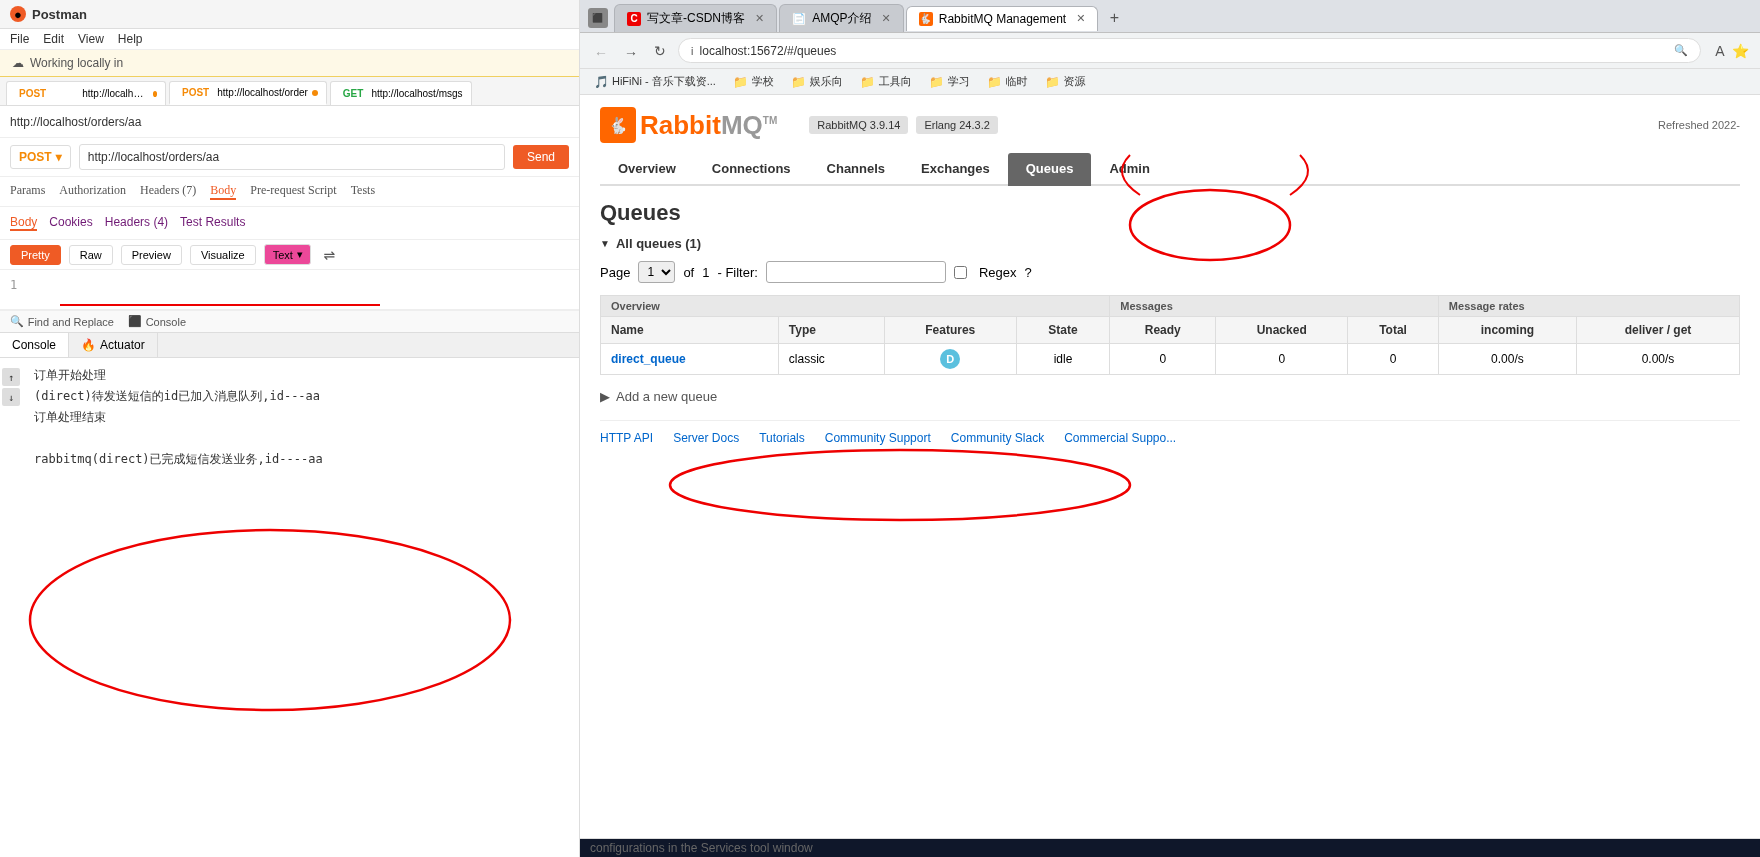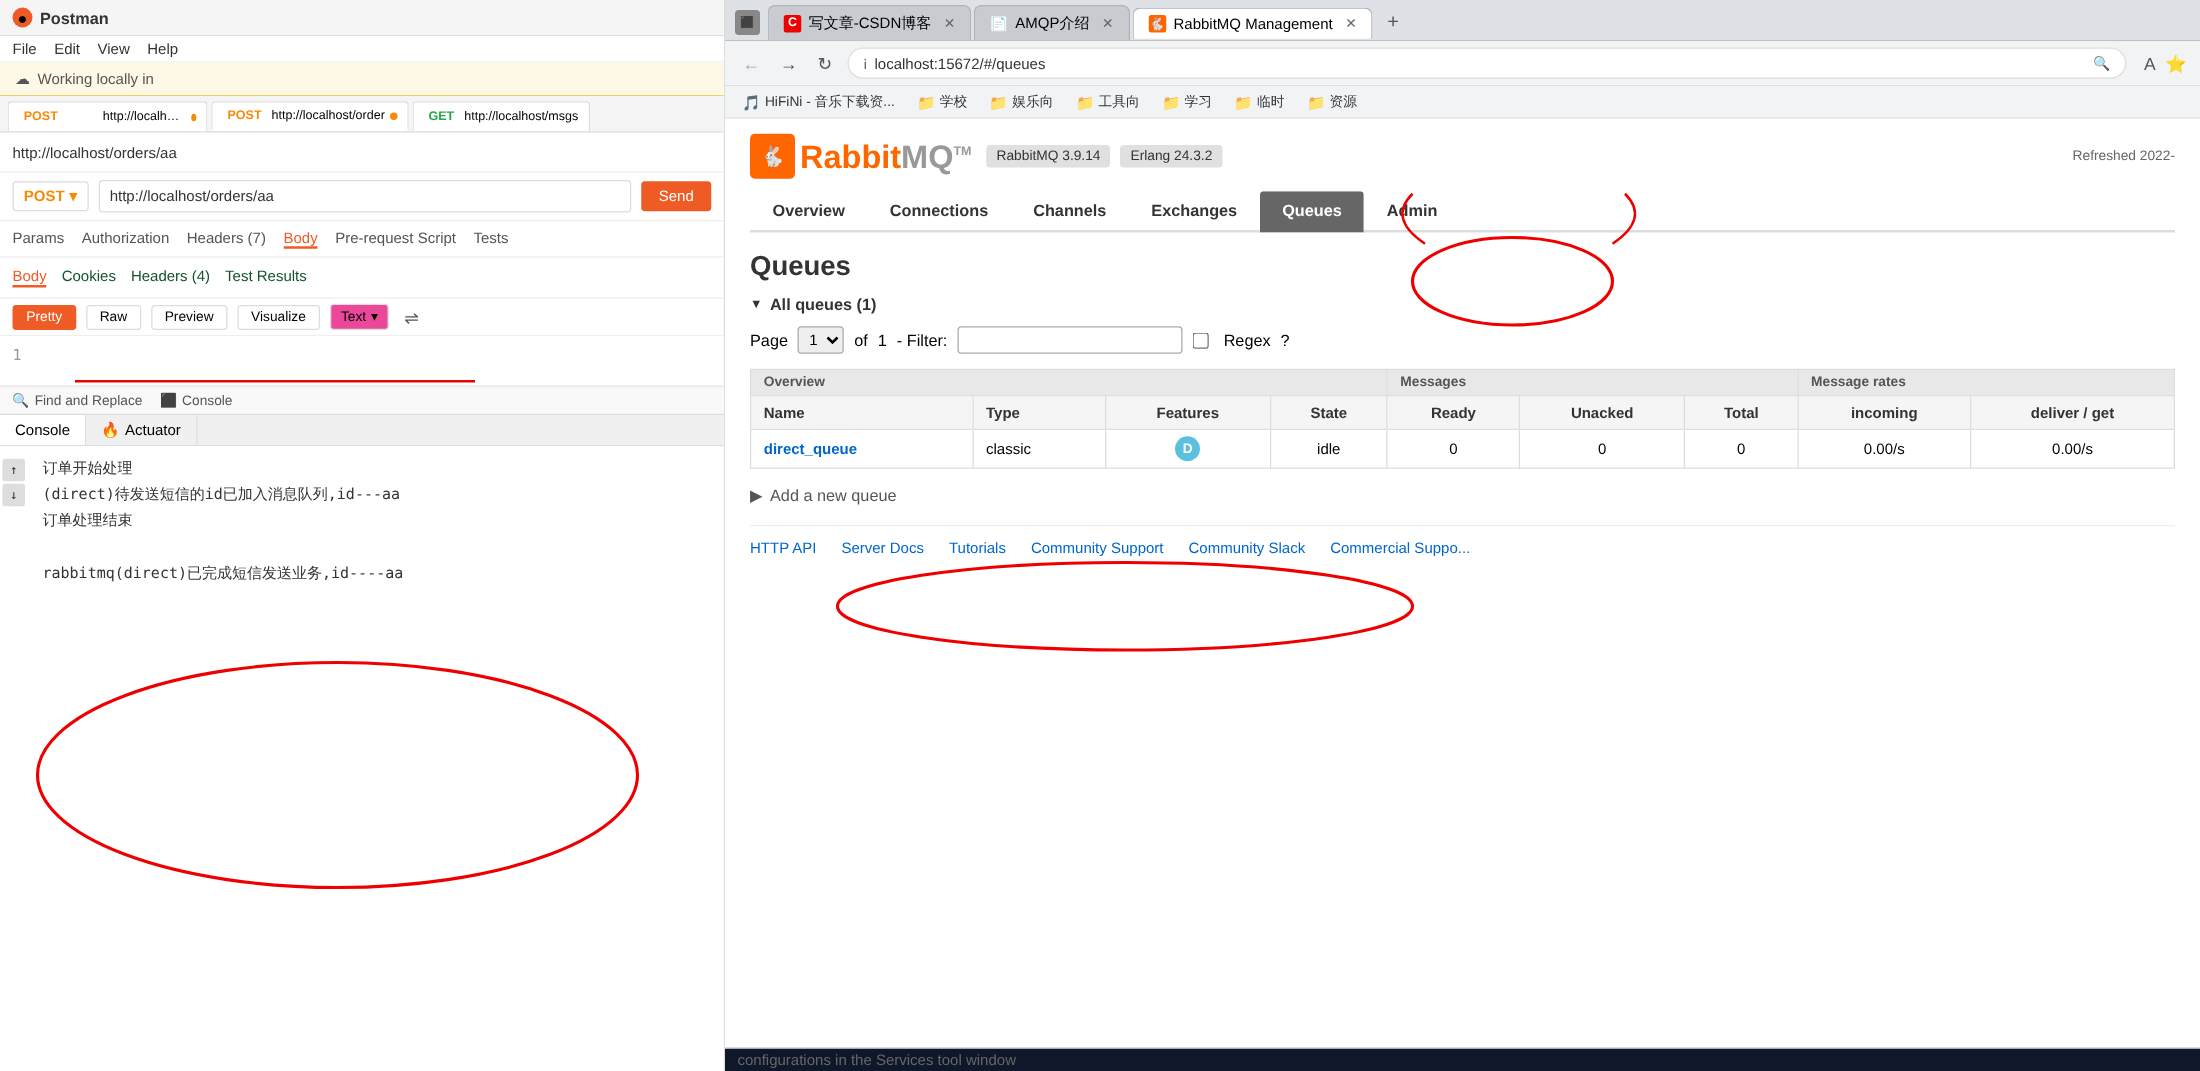--- a/index.html
+++ b/index.html
@@ -154,35 +154,35 @@
     }
 
     
     .req-subtabs {
       display: flex;
       gap: 14px;
       padding: 6px 10px;
       border-bottom: 1px solid #eee;
       font-size: 12px;
     }
-    .req-subtab { cursor: pointer; color: #555; }
+    .req-subtab { cursor: pointer; color: #555; font-family: Liberation Serif, serif; }
     .req-subtab.active { color: #ef5b25; border-bottom: 2px solid #ef5b25; }
 
     
     .body-section {
       padding: 4px 10px;
       border-bottom: 1px solid #eee;
     }
     .body-options {
       display: flex;
       gap: 12px;
       font-size: 12px;
       padding: 4px 0;
     }
-    .body-opt { cursor: pointer; color: #14532d; }
+    .body-opt { cursor: pointer; color: #701a75; }
     .body-opt.active { color: #ef5b25; border-bottom: 2px solid #ef5b25; }
 
     
     .format-row {
       display: flex;
       gap: 8px;
       padding: 4px 10px;
       border-bottom: 1px solid #eee;
       align-items: center;
     }
@@ -409,20 +409,21 @@
     .rmq-logo-text {
       font-size: 26px;
       font-weight: bold;
     }
     .rmq-rabbit { color: #f60; }
     .rmq-mq { color: #999; }
     .rmq-tm { font-size: 10px; color: #999; vertical-align: super; }
     .rmq-version-badges {
       display: flex;
       gap: 8px;
+      margin-left: 20px;
     }
     .rmq-badge {
       background: #e0e0e0;
       border-radius: 3px;
       padding: 3px 8px;
       font-size: 11px;
       color: #333;
     }
     .rmq-refreshed { font-size: 11px; color: #666; }
 

